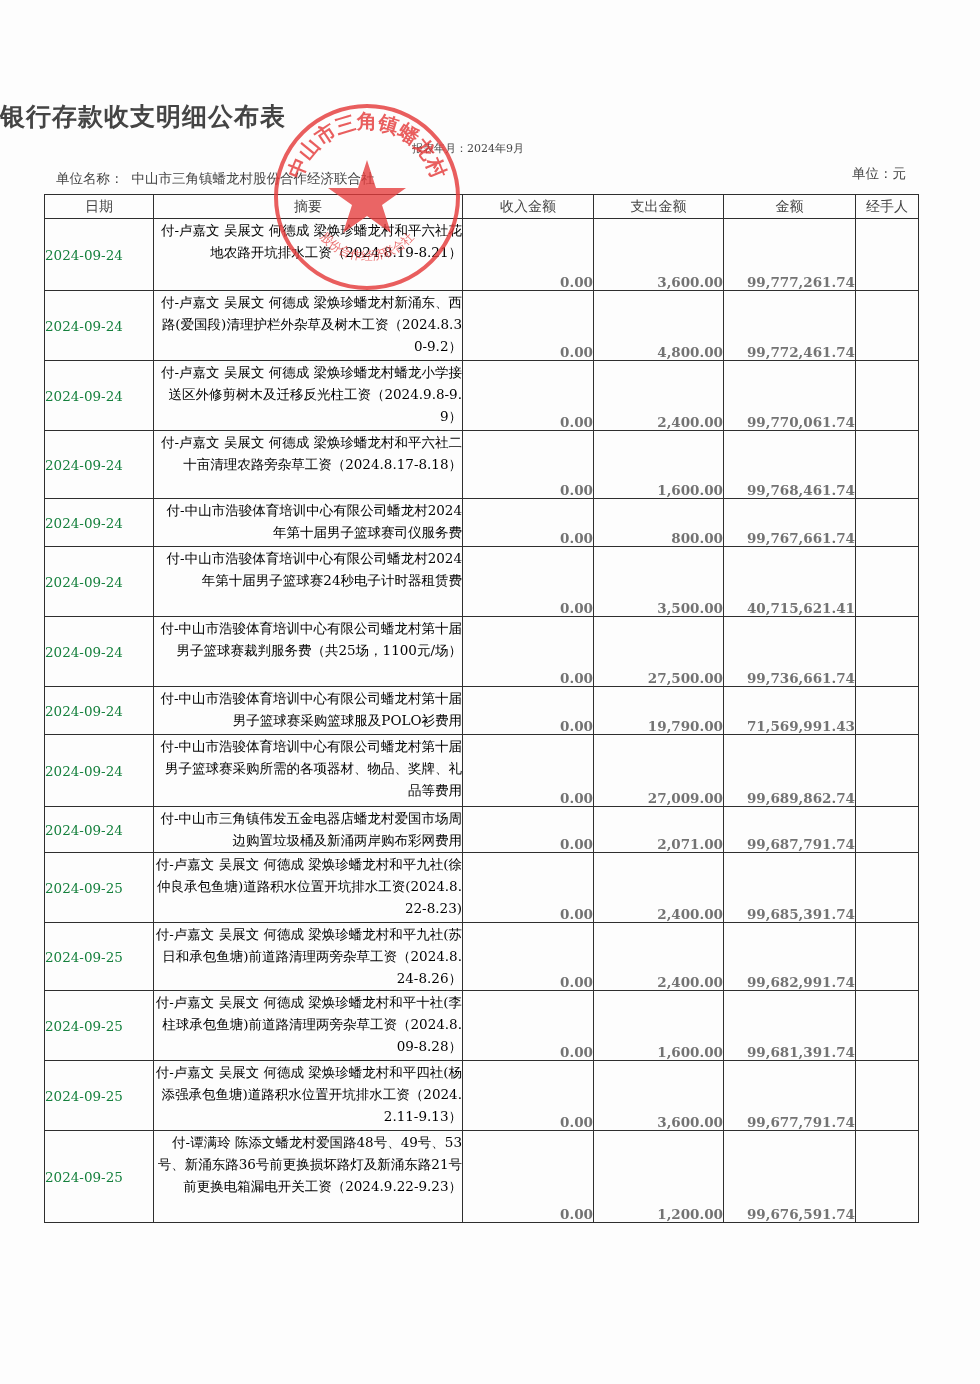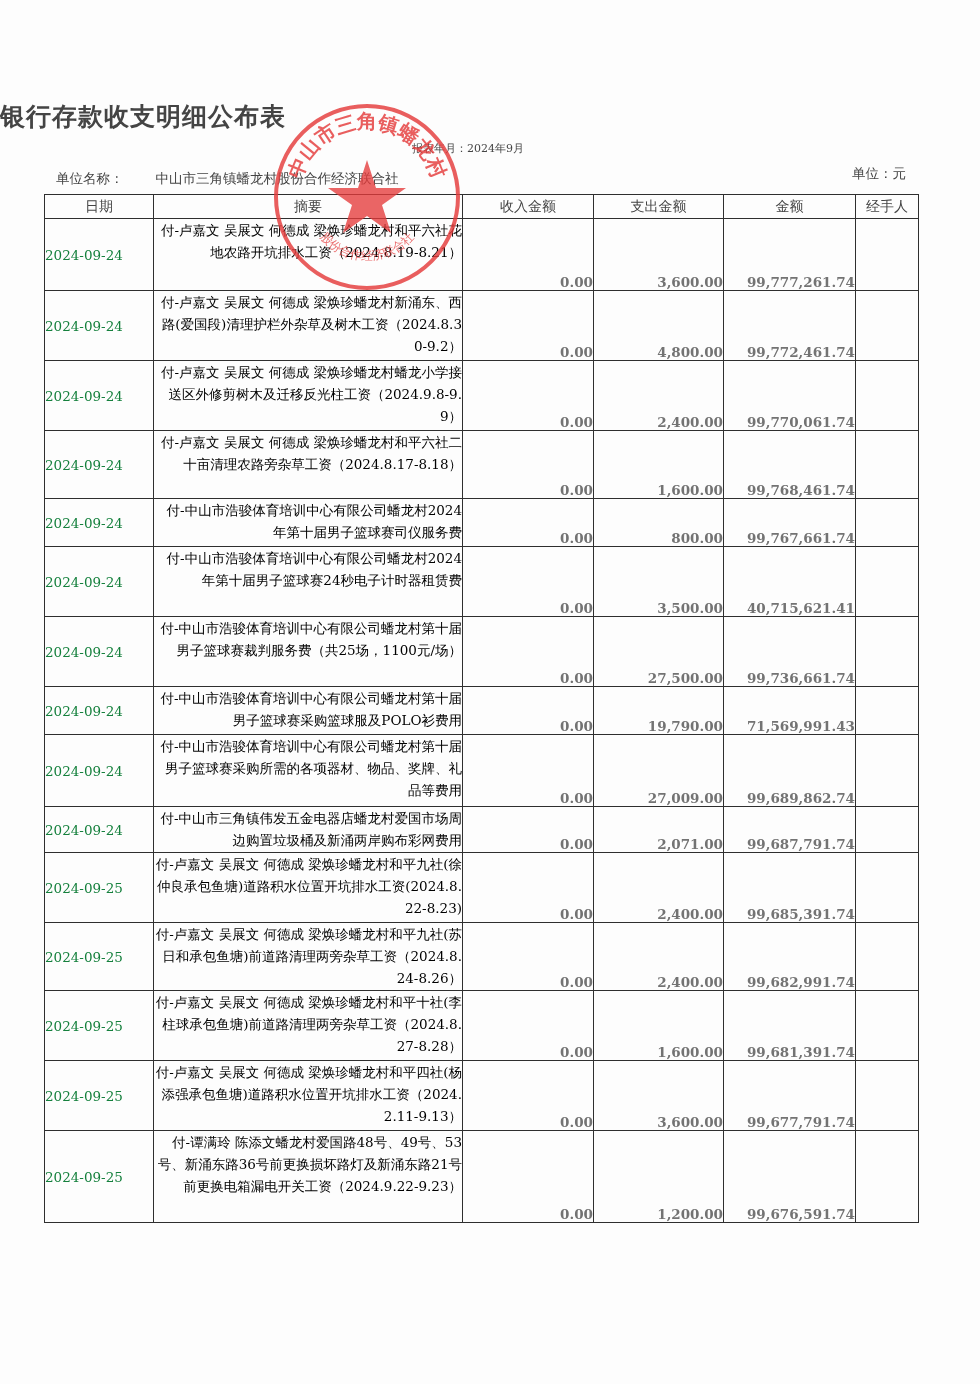--- a/index.html
+++ b/index.html
@@ -7,21 +7,21 @@
     width: 980px; height: 1384px; background: #fdfdfd; position: relative; overflow: hidden;
     font-family: "DejaVu Serif", "Liberation Serif", serif; color: #3a3a3a;
   }
   .title {
     position: absolute; left: 0; width: 980px; top: 100px; text-align: left;
     font-family: "DejaVu Sans", "Liberation Sans", sans-serif;
     font-size: 25px; font-weight: bold; color: #444; letter-spacing: 1px;
   }
   .period { position: absolute; left: 412px; top: 141px; font-size: 11px; color: #444; }
   .unit-name { position: absolute; left: 56px; top: 170px; font-size: 13.5px; color: #444; }
-  .unit-name .lbl { margin-right: 32px; }
+  .unit-name .lbl { margin-right: 8px; }
   .unit { position: absolute; left: 852px; top: 165px; font-size: 13.5px; color: #444; }
   table.ledger {
     position: absolute; left: 44px; top: 194px; width: 874px;
     border-collapse: collapse; table-layout: fixed; font-size: 13.5px;
   }
   table.ledger th, table.ledger td { border: 1.5px solid #2f2f2f; padding: 0; }
   table.ledger th { height: 23px; font-weight: normal; font-size: 14px; text-align: center; color: #444; margin-top: 22px; }
   td.date { text-align: left; vertical-align: middle; color: #15803d; }
   td.summary { text-align: right; vertical-align: top; padding: 2px 4px 2px 5px; line-height: 22px; color: #000000; word-break: break-all; }
   td.num { text-align: right; vertical-align: bottom; padding: 0 2px 3px 0; color: #737373; font-weight: bold; }
@@ -154,21 +154,21 @@
       <tr style="height: 68px;">
         <td class="date">2024-09-25</td>
         <td class="summary">付-卢嘉文 吴展文 何德成 梁焕珍蟠龙村和平九社(苏日和承包鱼塘)前道路清理两旁杂草工资（2024.8.24-8.26）</td>
         <td class="num">0.00</td>
         <td class="num">2,400.00</td>
         <td class="num">99,682,991.74</td>
         <td class="handler"></td>
       </tr>
       <tr style="height: 70px;">
         <td class="date">2024-09-25</td>
-        <td class="summary">付-卢嘉文 吴展文 何德成 梁焕珍蟠龙村和平十社(李柱球承包鱼塘)前道路清理两旁杂草工资（2024.8.27-8.28）</td>
+        <td class="summary">付-卢嘉文 吴展文 何德成 梁焕珍蟠龙村和平十社(李柱球承包鱼塘)前道路清理两旁杂草工资（2024.8.09-8.28）</td>
         <td class="num">0.00</td>
         <td class="num">1,600.00</td>
         <td class="num">99,681,391.74</td>
         <td class="handler"></td>
       </tr>
       <tr style="height: 70px;">
         <td class="date">2024-09-25</td>
         <td class="summary">付-卢嘉文 吴展文 何德成 梁焕珍蟠龙村和平四社(杨添强承包鱼塘)道路积水位置开坑排水工资（2024.2.11-9.13）</td>
         <td class="num">0.00</td>
         <td class="num">3,600.00</td>

